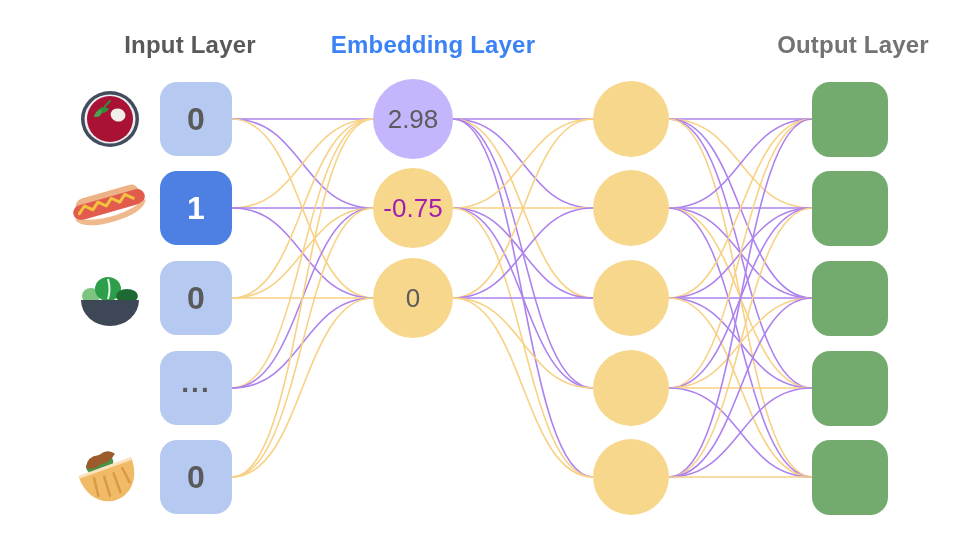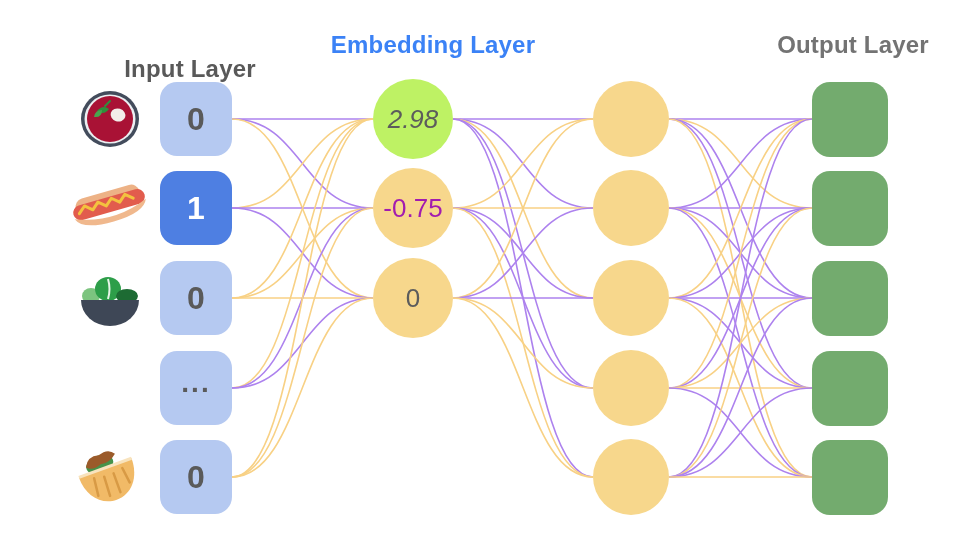--- a/index.html
+++ b/index.html
@@ -78,21 +78,21 @@
       <path d="M669 388 C740.5 388 740.5 298 812 298" fill="none" stroke="#f8d185" stroke-width="1.6"></path>
       <path d="M669 388 C740.5 388 740.5 388 812 388" fill="none" stroke="#f8d185" stroke-width="1.6"></path>
       <path d="M669 388 C740.5 388 740.5 477 812 477" fill="none" stroke="#ad82ee" stroke-width="1.6"></path>
       <path d="M669 477 C740.5 477 740.5 119 812 119" fill="none" stroke="#ad82ee" stroke-width="1.6"></path>
       <path d="M669 477 C740.5 477 740.5 208 812 208" fill="none" stroke="#f8d185" stroke-width="1.6"></path>
       <path d="M669 477 C740.5 477 740.5 298 812 298" fill="none" stroke="#ad82ee" stroke-width="1.6"></path>
       <path d="M669 477 C740.5 477 740.5 388 812 388" fill="none" stroke="#ad82ee" stroke-width="1.6"></path>
       <path d="M669 477 C740.5 477 740.5 477 812 477" fill="none" stroke="#f8d185" stroke-width="1.6"></path>
     </svg>
 
-  <div class="layer-title" style="left: 190px; color: rgb(89, 89, 89); margin-top: 24px;">Input Layer</div>
+  <div class="layer-title" style="left: 190px; color: rgb(89, 89, 89);">Input Layer</div>
   <div class="layer-title" style="left: 433px; color: #3b82f6;">Embedding Layer</div>
   <div class="layer-title" style="left: 853px; color: #737373;">Output Layer</div>
 
   <div id="nodes">
       <div class="icon-box" style="left: 78px; top: 87px; width: 64px; height: 64px;">
         <svg width="64" height="64" viewBox="0 0 64 64">
      <ellipse cx="32" cy="32" rx="29" ry="28" fill="#434c5c"></ellipse>
      <ellipse cx="32" cy="32" rx="25.5" ry="24.5" fill="#eceff2"></ellipse>
      <circle cx="32" cy="32" r="23" fill="#a91235"></circle>
      <ellipse cx="40" cy="28" rx="7.5" ry="6.5" fill="#f2eeea" transform="rotate(18 40 28)"></ellipse>
@@ -129,21 +129,21 @@
      <g transform="rotate(-20 32 36)">
        <ellipse cx="28" cy="17" rx="14" ry="9" fill="#46934a"></ellipse>
        <path d="M14 15 q5 -10 16 -7 q11 -4 16 4 q-8 7 -17 5 q-10 4 -15 -2 Z" fill="#9b5b2a"></path>
        <path d="M4 22 L60 22 C60 42 48 56 32 56 C16 56 4 42 4 22 Z" fill="#f1ba67"></path>
        <path d="M4 22 L60 22" stroke="#f8e3bd" stroke-width="3"></path>
        <path d="M18 28 L16 46 M28 30 L27 50 M38 30 L38 50 M48 28 L50 44" stroke="#d89a45" stroke-width="2.5" stroke-linecap="round" fill="none"></path>
      </g>
    </svg>
       </div>
       <div class="input-node node" style="left: 160px; top: 440px; background: rgb(181, 201, 241); color: rgb(90, 90, 90);">0</div>
-      <div class="emb-node node" style="left: 373px; top: 79px; background: #bef264; color: rgb(92, 92, 92); font-style: italic;">2.98</div>
+      <div class="emb-node node" style="left: 373px; top: 79px; background: #c4b5fd; color: rgb(92, 92, 92);">2.98</div>
       <div class="emb-node node" style="left: 373px; top: 168px; background: rgb(247, 215, 140); color: #a21caf;">-0.75</div>
       <div class="emb-node node" style="left: 373px; top: 258px; background: rgb(247, 215, 140); color: rgb(92, 92, 92);">0</div>
       <div class="hid-node node" style="left: 593px; top: 81px; background: rgb(247, 215, 140);"></div>
       <div class="hid-node node" style="left: 593px; top: 170px; background: rgb(247, 215, 140);"></div>
       <div class="hid-node node" style="left: 593px; top: 260px; background: rgb(247, 215, 140);"></div>
       <div class="hid-node node" style="left: 593px; top: 350px; background: rgb(247, 215, 140);"></div>
       <div class="hid-node node" style="left: 593px; top: 439px; background: rgb(247, 215, 140);"></div>
       <div class="out-node node" style="left: 812px; top: 81.5px; background: rgb(115, 171, 110);"></div>
       <div class="out-node node" style="left: 812px; top: 170.5px; background: rgb(115, 171, 110);"></div>
       <div class="out-node node" style="left: 812px; top: 260.5px; background: rgb(115, 171, 110);"></div>

